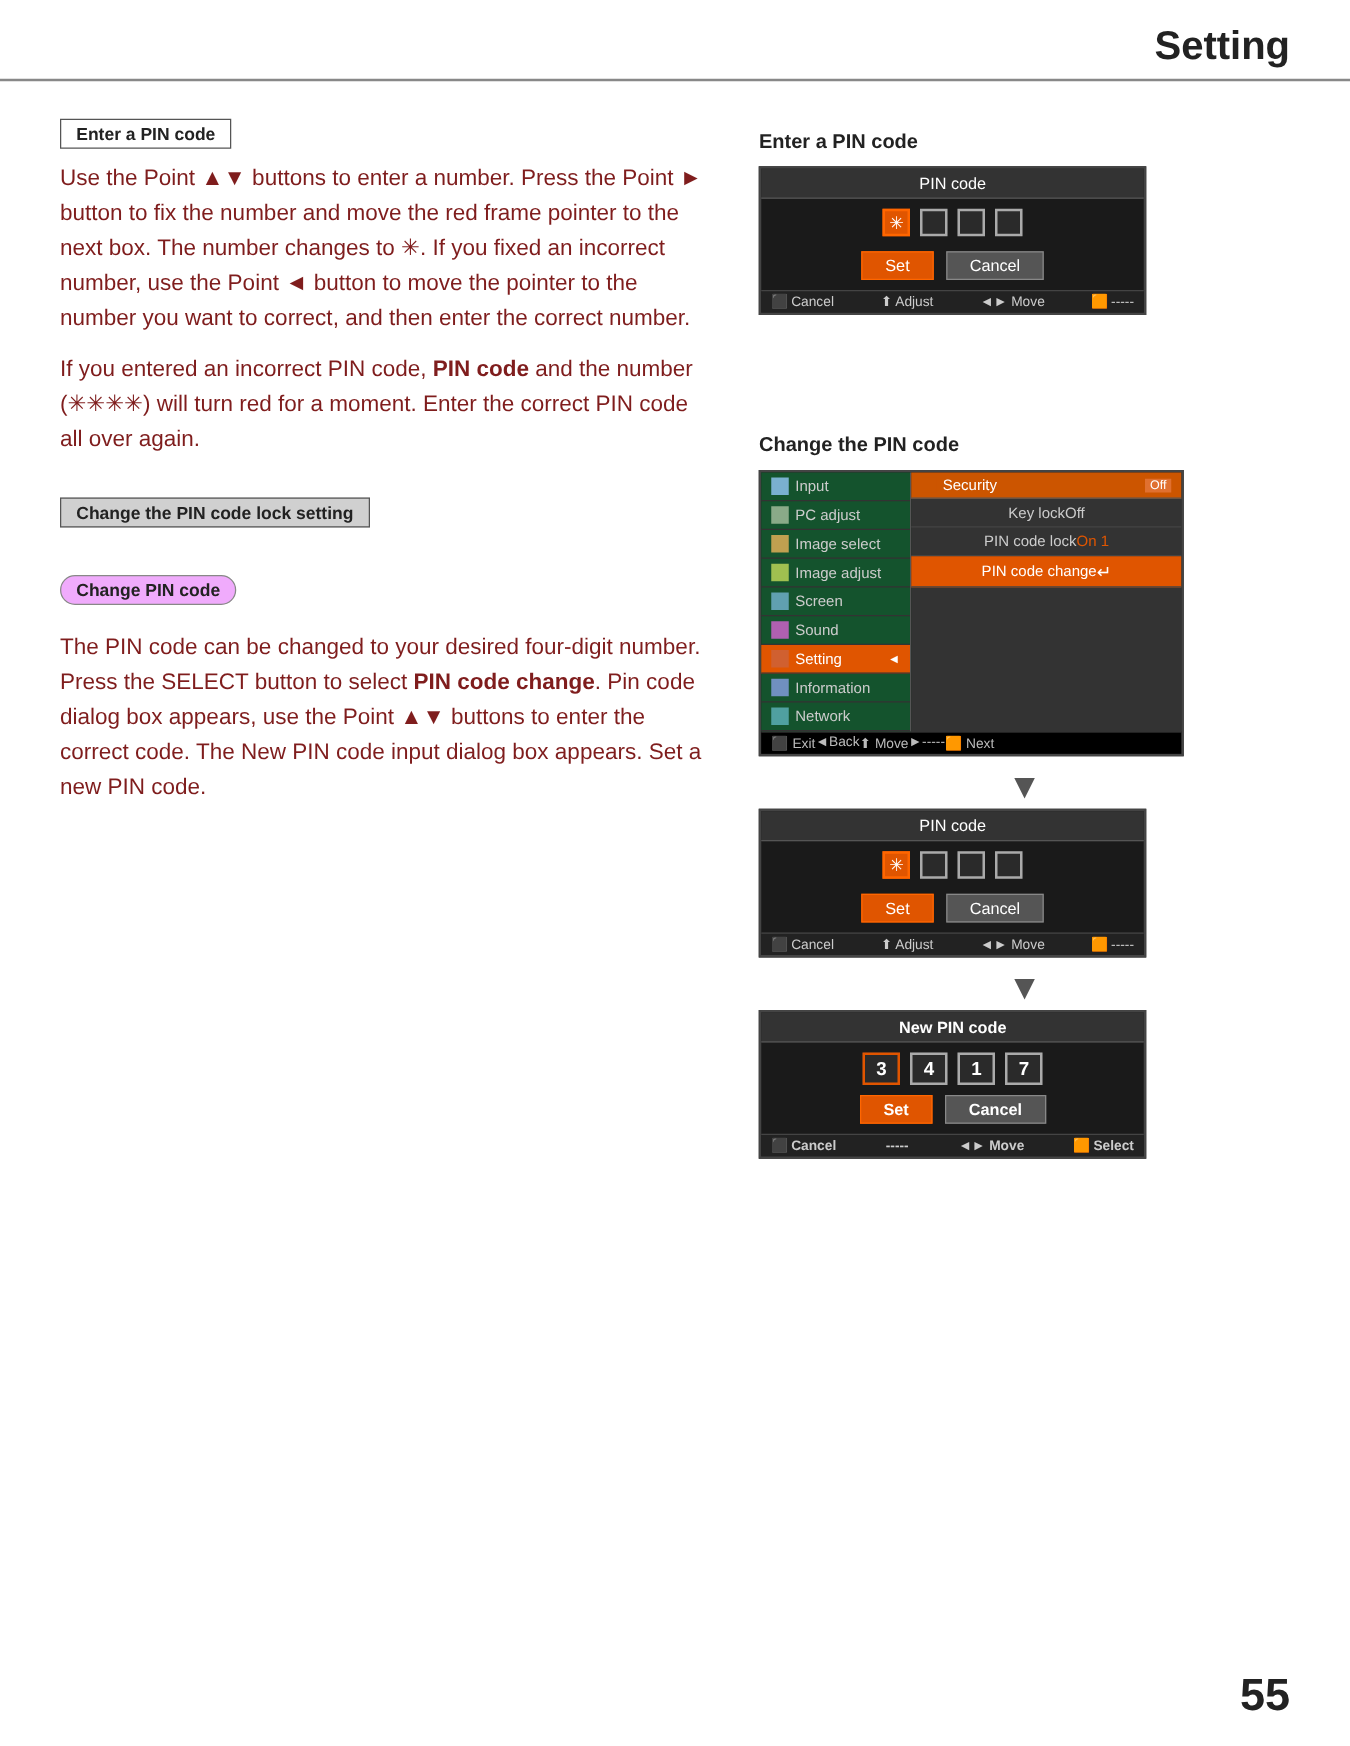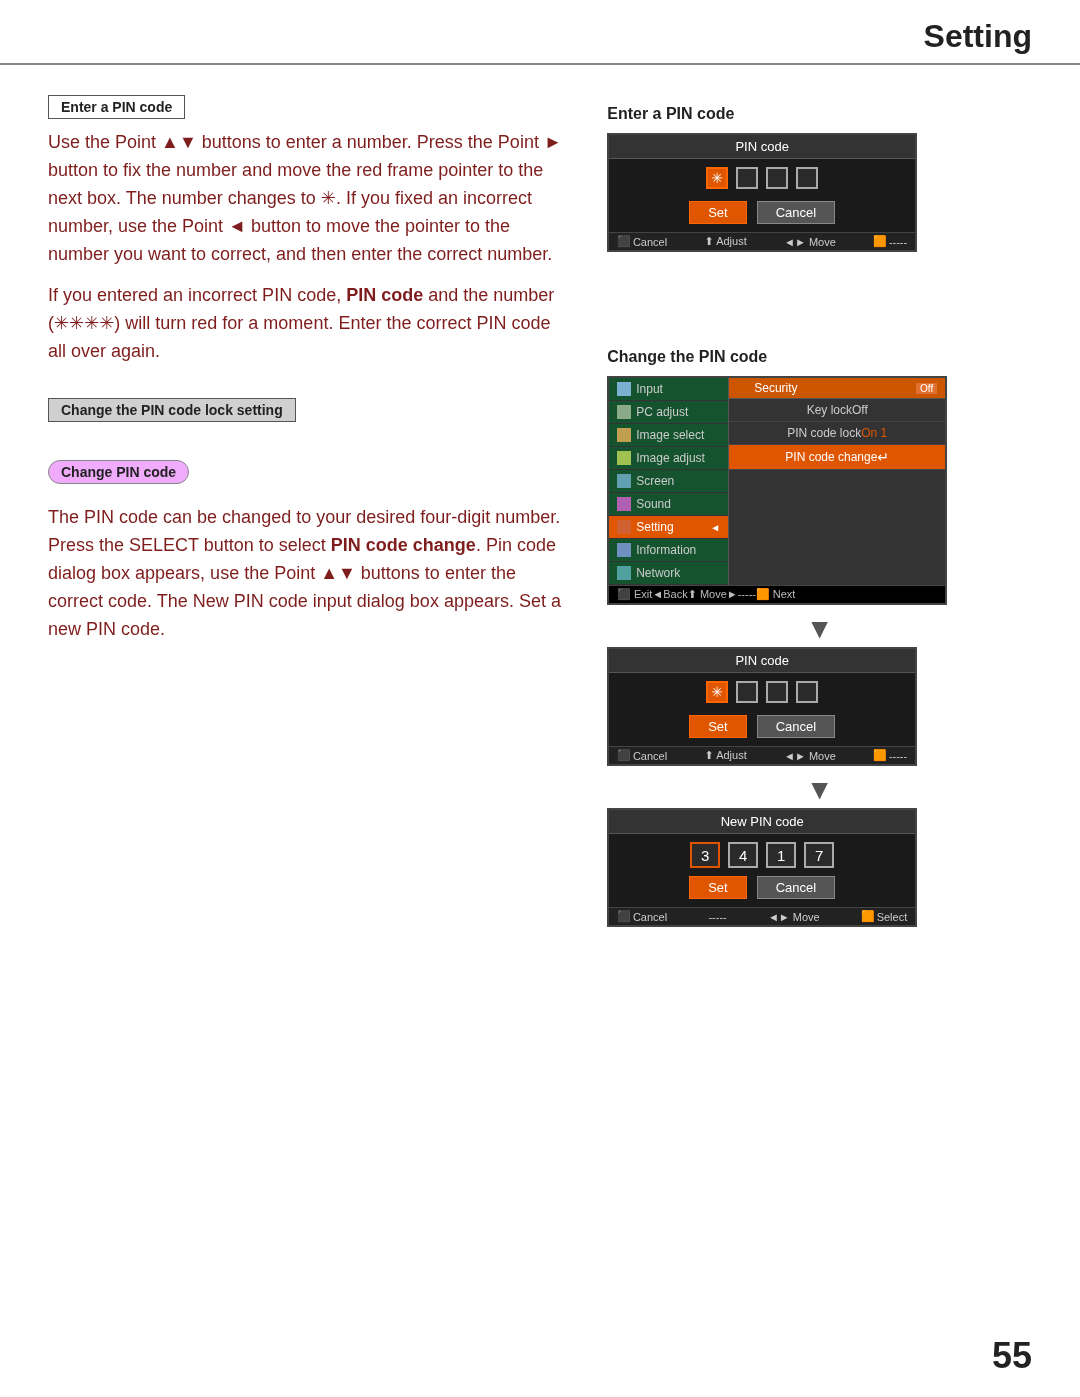--- a/index.html
+++ b/index.html
@@ -255,20 +255,21 @@
       line-height: 1;
     }
 
     
     .new-pin-ui {
       border: 2px solid #444;
       background: #1a1a1a;
       color: #fff;
       width: 310px;
       margin-bottom: 6px;
+      font-weight: bold;
     }
 
     .new-pin-title {
       text-align: center;
       background: #333;
       color: #fff;
       font-size: 13px;
       padding: 4px 0;
       border-bottom: 1px solid #555;
     }

